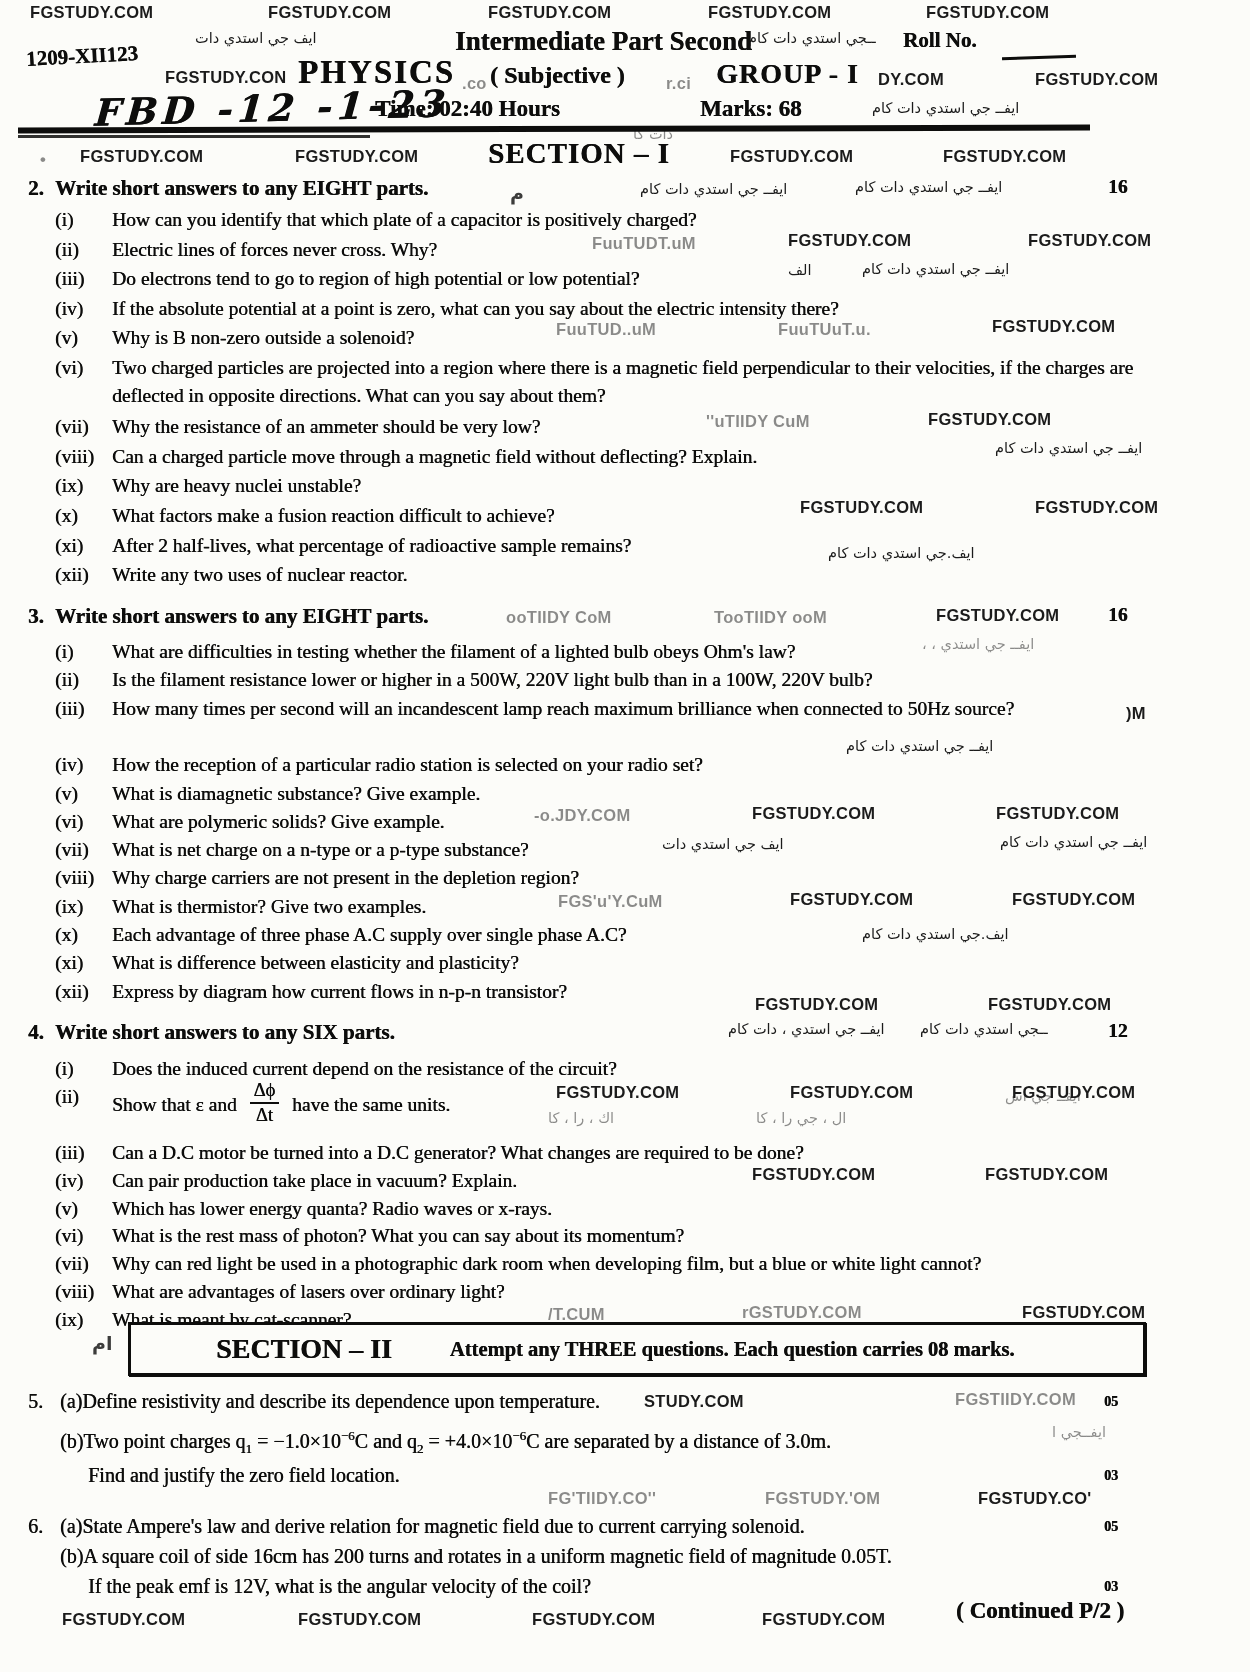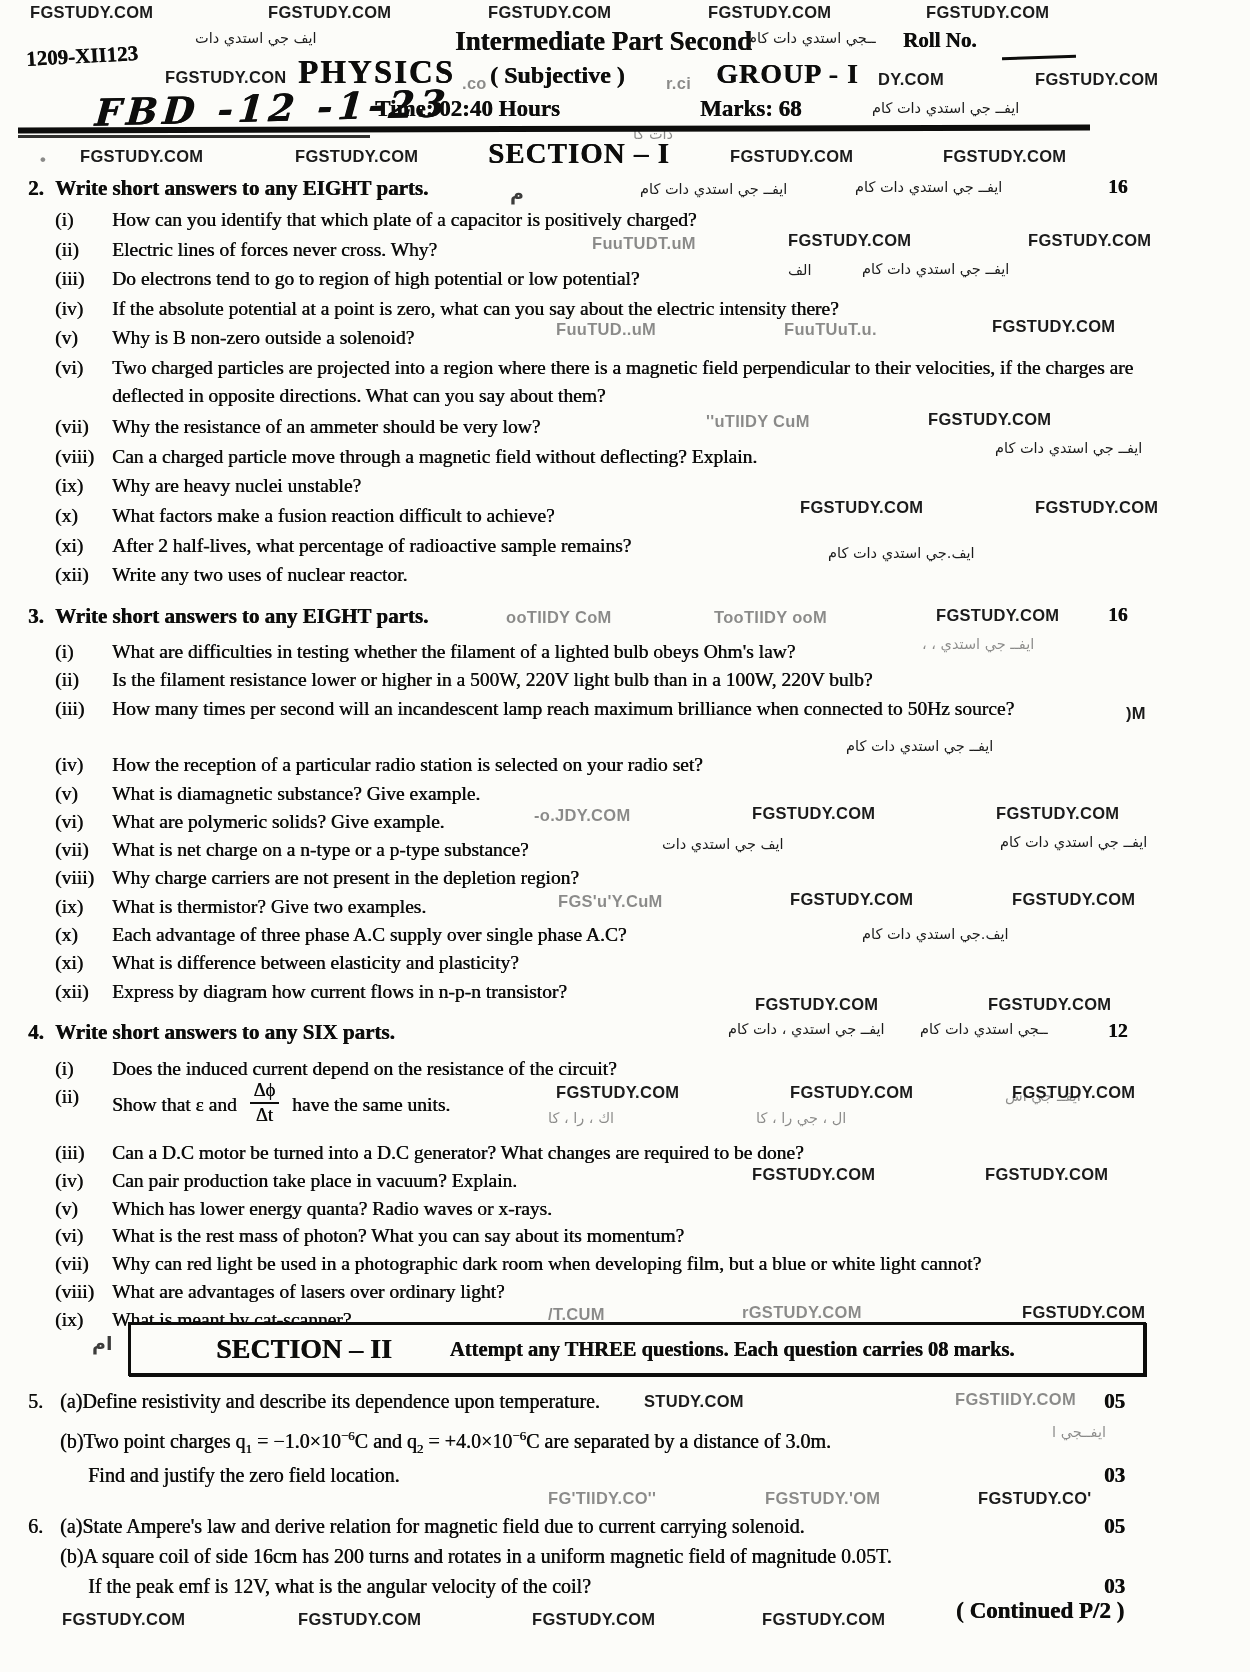--- a/index.html
+++ b/index.html
@@ -92,21 +92,21 @@
   .sec2-note{margin-left:58px;font-size:20.5px;font-weight:bold;white-space:nowrap;text-shadow:.4px 0 0 currentColor;}
   
   .lq-row{
     position:absolute;left:28px;width:1194px;
     font-size:20px;line-height:27px;white-space:nowrap;
     text-shadow:.45px 0 0 currentColor;
   }
   .lq-row .lqnum{display:inline-block;width:32px;}
   .lq-row.sub{padding-left:32px;}
   .lq-row.indent{padding-left:60px;}
-  .lq-row .lqmarks{position:absolute;left:1076px;top:0;font-size:21px;font-weight:bold;}
+  .lq-row .lqmarks{position:absolute;left:1076px;top:0;font-size:14px;font-weight:bold;}
   sub.sb{font-size:13px;}
   sup.sp{font-size:13px;}
   
   .continued{position:absolute;left:956px;top:1598px;font-size:23px;font-weight:bold;white-space:nowrap;text-shadow:.5px 0 0 currentColor;}
 </style>
 </head>
 <body>
 
 <div class="page">
   <div id="watermark-layer">
@@ -131,21 +131,21 @@
       <span class="wm" style="left: 943px; top: 147px;">FGSTUDY.COM</span>
       <span class="wm h" style="left: 510px; top: 182px;">م</span>
       <span class="wm u" style="left: 640px; top: 181px;">ايفــ جي استدي دات كام</span>
       <span class="wm u" style="left: 855px; top: 179px;">ايفــ جي استدي دات كام</span>
       <span class="wm f" style="left: 592px; top: 234px;">FuuTUDT.uM</span>
       <span class="wm" style="left: 788px; top: 231px;">FGSTUDY.COM</span>
       <span class="wm" style="left: 1028px; top: 231px;">FGSTUDY.COM</span>
       <span class="wm u" style="left: 744px; top: 262px; margin-left: 44px;">الف</span>
       <span class="wm u" style="left: 862px; top: 261px;">ايفــ جي استدي دات كام</span>
       <span class="wm f" style="left: 556px; top: 320px;">FuuTUD..uM</span>
-      <span class="wm f" style="left: 778px; top: 320px; margin-left: 6px;">FuuTUuT.u.</span>
+      <span class="wm f" style="left: 778px; top: 320px;">FuuTUuT.u.</span>
       <span class="wm" style="left: 992px; top: 317px;">FGSTUDY.COM</span>
       <span class="wm f" style="left: 706px; top: 412px;">''uTIIDY CuM</span>
       <span class="wm" style="left: 928px; top: 410px;">FGSTUDY.COM</span>
       <span class="wm u" style="left: 995px; top: 440px;">ايفــ جي استدي دات كام</span>
       <span class="wm" style="left: 800px; top: 498px;">FGSTUDY.COM</span>
       <span class="wm" style="left: 1035px; top: 498px;">FGSTUDY.COM</span>
       <span class="wm u" style="left: 828px; top: 545px;">ايف.جي استدي دات كام</span>
       <span class="wm f" style="left: 506px; top: 608px;">ooTIIDY CoM</span>
       <span class="wm f" style="left: 714px; top: 608px;">TooTIIDY ooM</span>
       <span class="wm" style="left: 936px; top: 606px;">FGSTUDY.COM</span>

